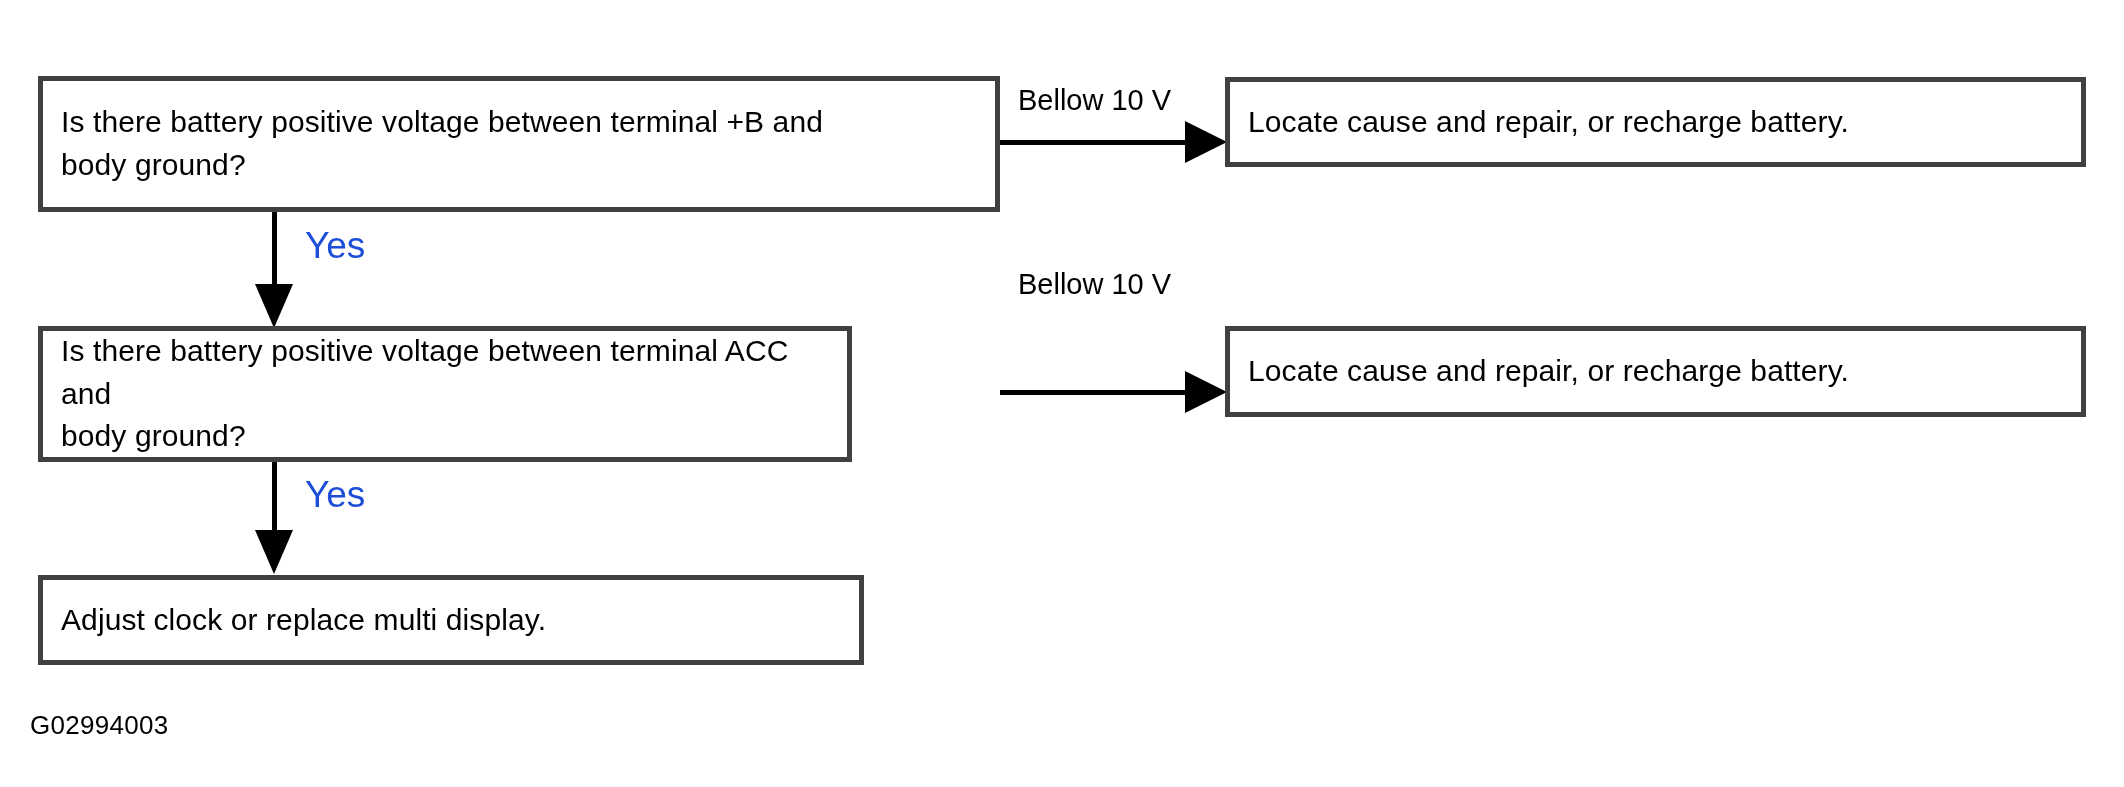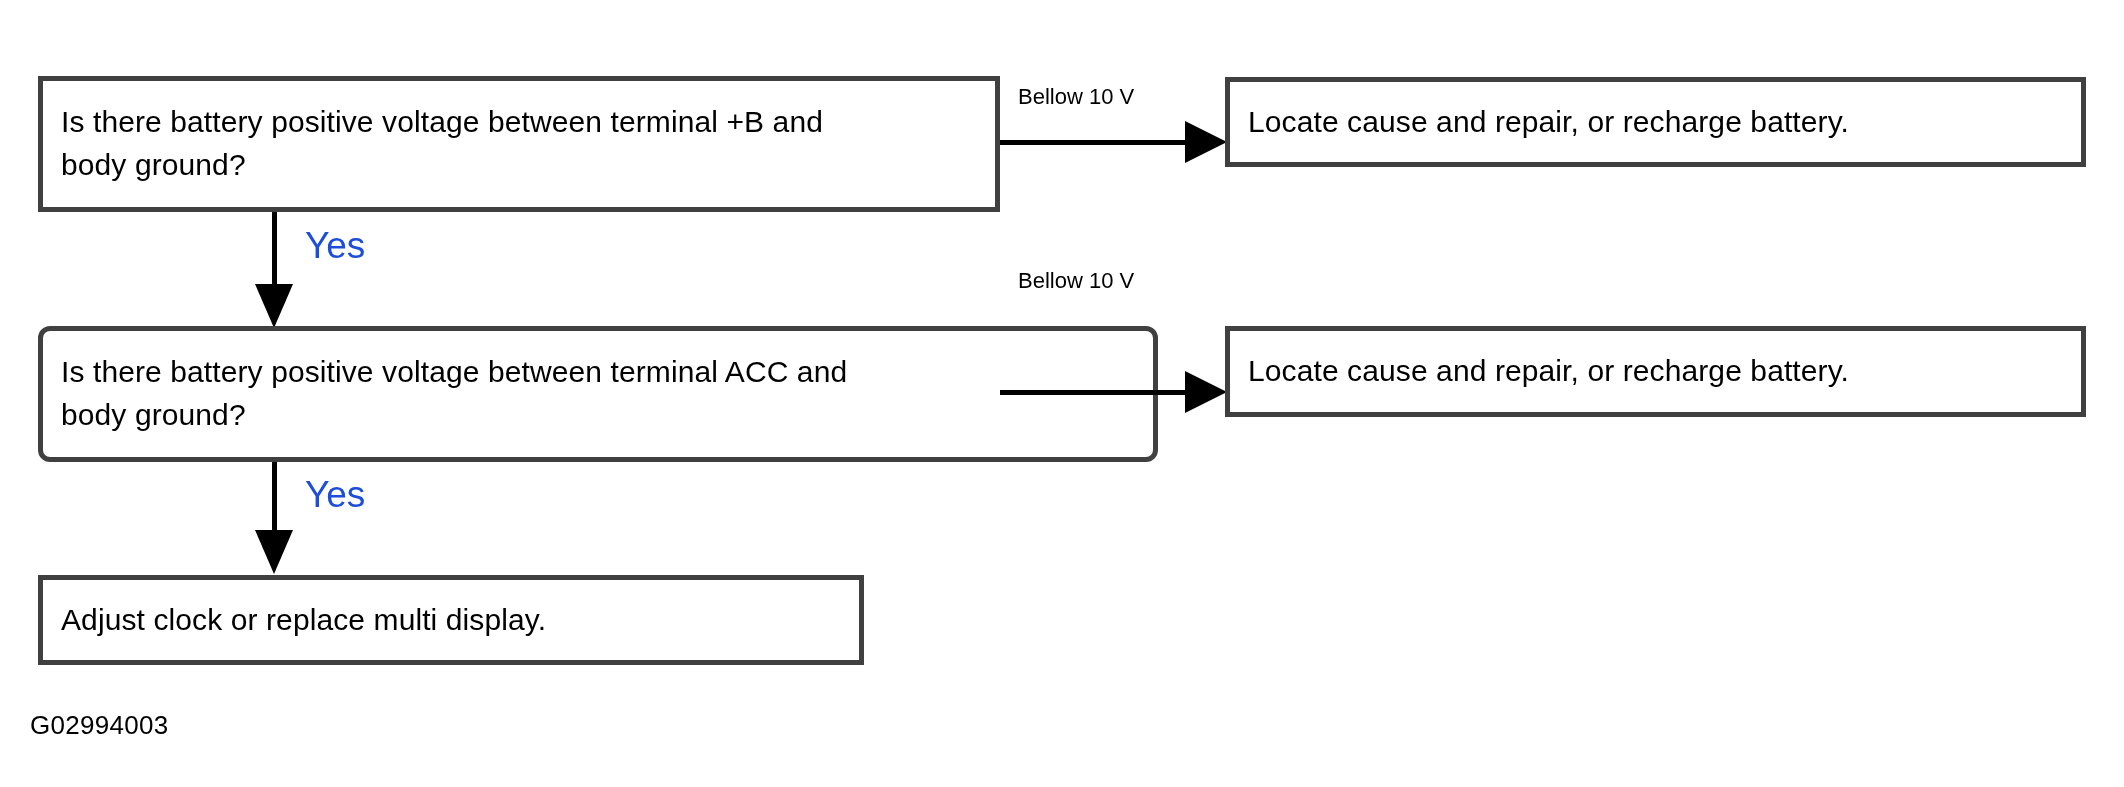--- a/index.html
+++ b/index.html
@@ -27,21 +27,21 @@
   .node-text {
     font-size: 30px;
     line-height: 1.42;
     letter-spacing: 0.1px;
     padding: 0 18px;
     white-space: pre-line;
     color: #000000;
   }
   
   #node-q1 { left: 38px;  top: 76px;  width: 962px; height: 136px; }
-  #node-q2 { left: 38px;  top: 326px; width: 1120px; height: 136px; border-radius: 12px; }
+  #node-q2 { left: 38px;  top: 326px; width: 814px; height: 136px; }
   #node-a3 { left: 38px;  top: 575px; width: 826px; height: 90px;  }
   
   #node-r1 { left: 1225px; top: 77px;  width: 861px; height: 90px; }
   #node-r2 { left: 1225px; top: 326px; width: 861px; height: 91px; }
 
   
   .h-line {
     position: absolute;
     height: 5px;
     background: #000000;
@@ -60,21 +60,21 @@
   }
   .arrow-down {
     position: absolute;
     width: 0; height: 0;
     border-left: 19px solid transparent;
     border-right: 19px solid transparent;
     border-top: 44px solid #000000;
   }
   .edge-label {
     position: absolute;
-    font-size: 22px;
+    font-size: 29px;
     line-height: 1;
     white-space: nowrap;
     color: #000000;
   }
   .yes-label {
     position: absolute;
     font-size: 37px;
     line-height: 1;
     white-space: nowrap;
     color: #1d4ed8;

